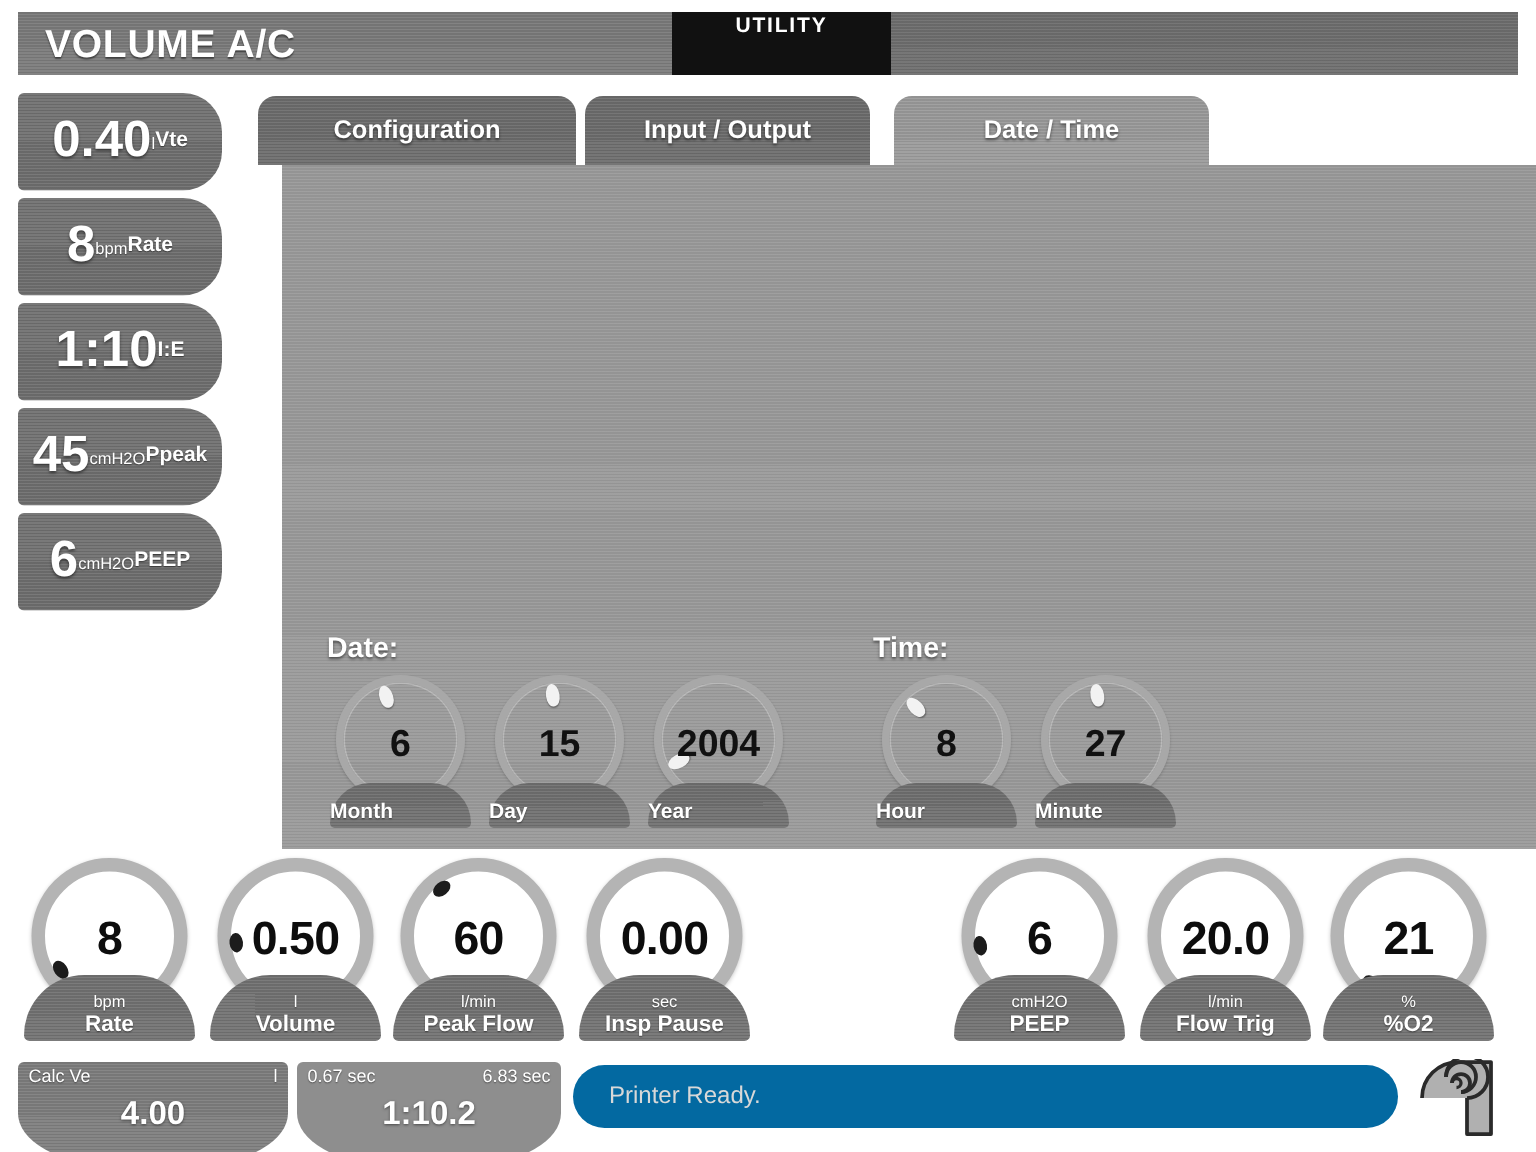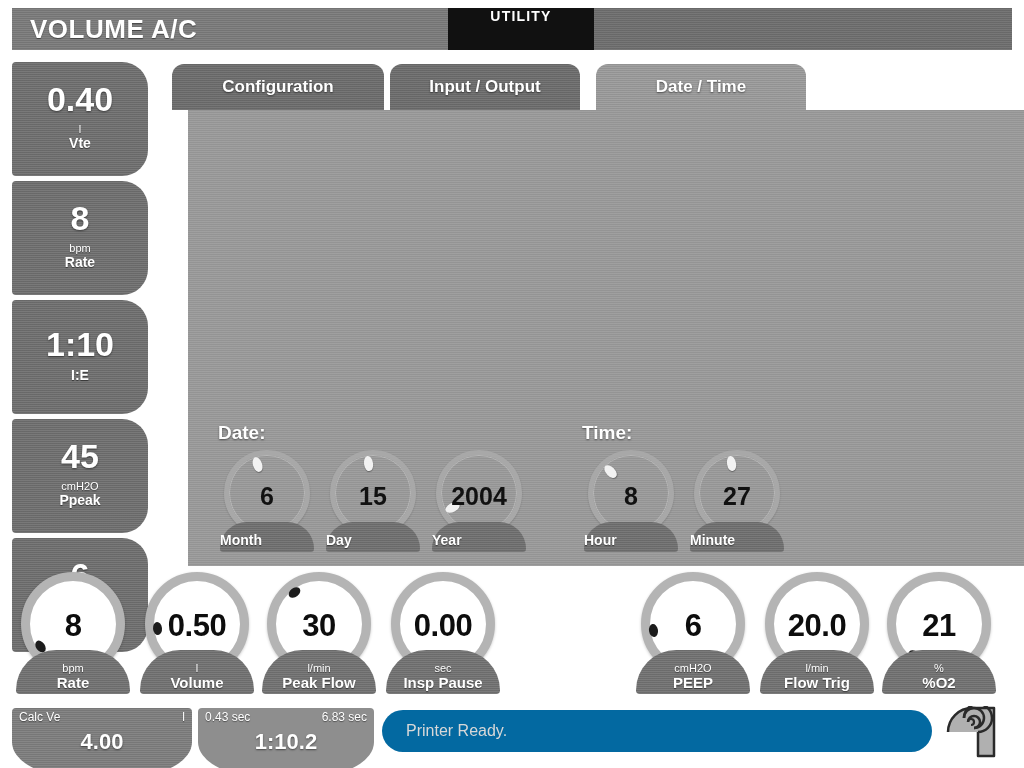--- a/index.html
+++ b/index.html
@@ -68,29 +68,28 @@
 
   
   #sidebar {
     position: absolute;
     left: 12px; top: 62px;
     width: 136px;
   }
   .monitor-tile {
     position: relative;
     width: 136px;
-    height: 114px;
+    height: 65px;
     margin-bottom: 5px;
     background: #6f6f6f;
     background-image: repeating-linear-gradient(0deg,
        rgba(255,255,255,.07) 0px, rgba(255,255,255,.07) 1px,
        rgba(0,0,0,.06) 1px, rgba(0,0,0,.06) 2px);
     border-radius: 4px 26px 26px 4px;
     display: flex;
-    flex-direction: column;
     align-items: center;
     justify-content: center;
     padding-bottom: 4px;
   }
   .monitor-value {
     color: #ffffff;
     font-size: 34px;
     font-weight: bold;
     line-height: 1;
     text-shadow: 0 1px 2px rgba(0,0,0,.5);
@@ -474,21 +473,21 @@
     <span class="knob-value">0.50</span>
     <div class="knob-tab">
       <span class="knob-unit">l</span>
       <span class="knob-name">Volume</span>
     </div>
   </div>
 
   <div class="knob" id="knob-2">
     <div class="knob-ring"></div>
     <div class="knob-pointer" style="left: 27.8735px; top: 15.9796px; transform: rotate(-38deg);"></div>
-    <span class="knob-value">30</span>
+    <span class="knob-value">60</span>
     <div class="knob-tab">
       <span class="knob-unit">l/min</span>
       <span class="knob-name">Peak Flow</span>
     </div>
   </div>
 
   <div class="knob" id="knob-3">
     <div class="knob-ring"></div>
     <div class="knob-pointer" style="left: 29.5569px; top: 80.2661px; transform: rotate(-145deg);"></div>
     <span class="knob-value">0.00</span>
@@ -531,21 +530,21 @@
   <div class="calc-panel" id="calc-ve">
     <div class="calc-top">
       <span>Calc Ve</span>
       <span>l</span>
     </div>
     <div class="calc-value">4.00</div>
   </div>
 
   <div class="calc-panel" id="ie-panel">
     <div class="calc-top">
-      <span>0.43 sec</span>
+      <span>0.67 sec</span>
       <span>6.83 sec</span>
     </div>
     <div class="calc-value">1:10.2</div>
   </div>
 
   <div id="printer-bar">
     <span id="printer-text">Printer Ready.</span>
   </div>
 
   <div id="logo">

